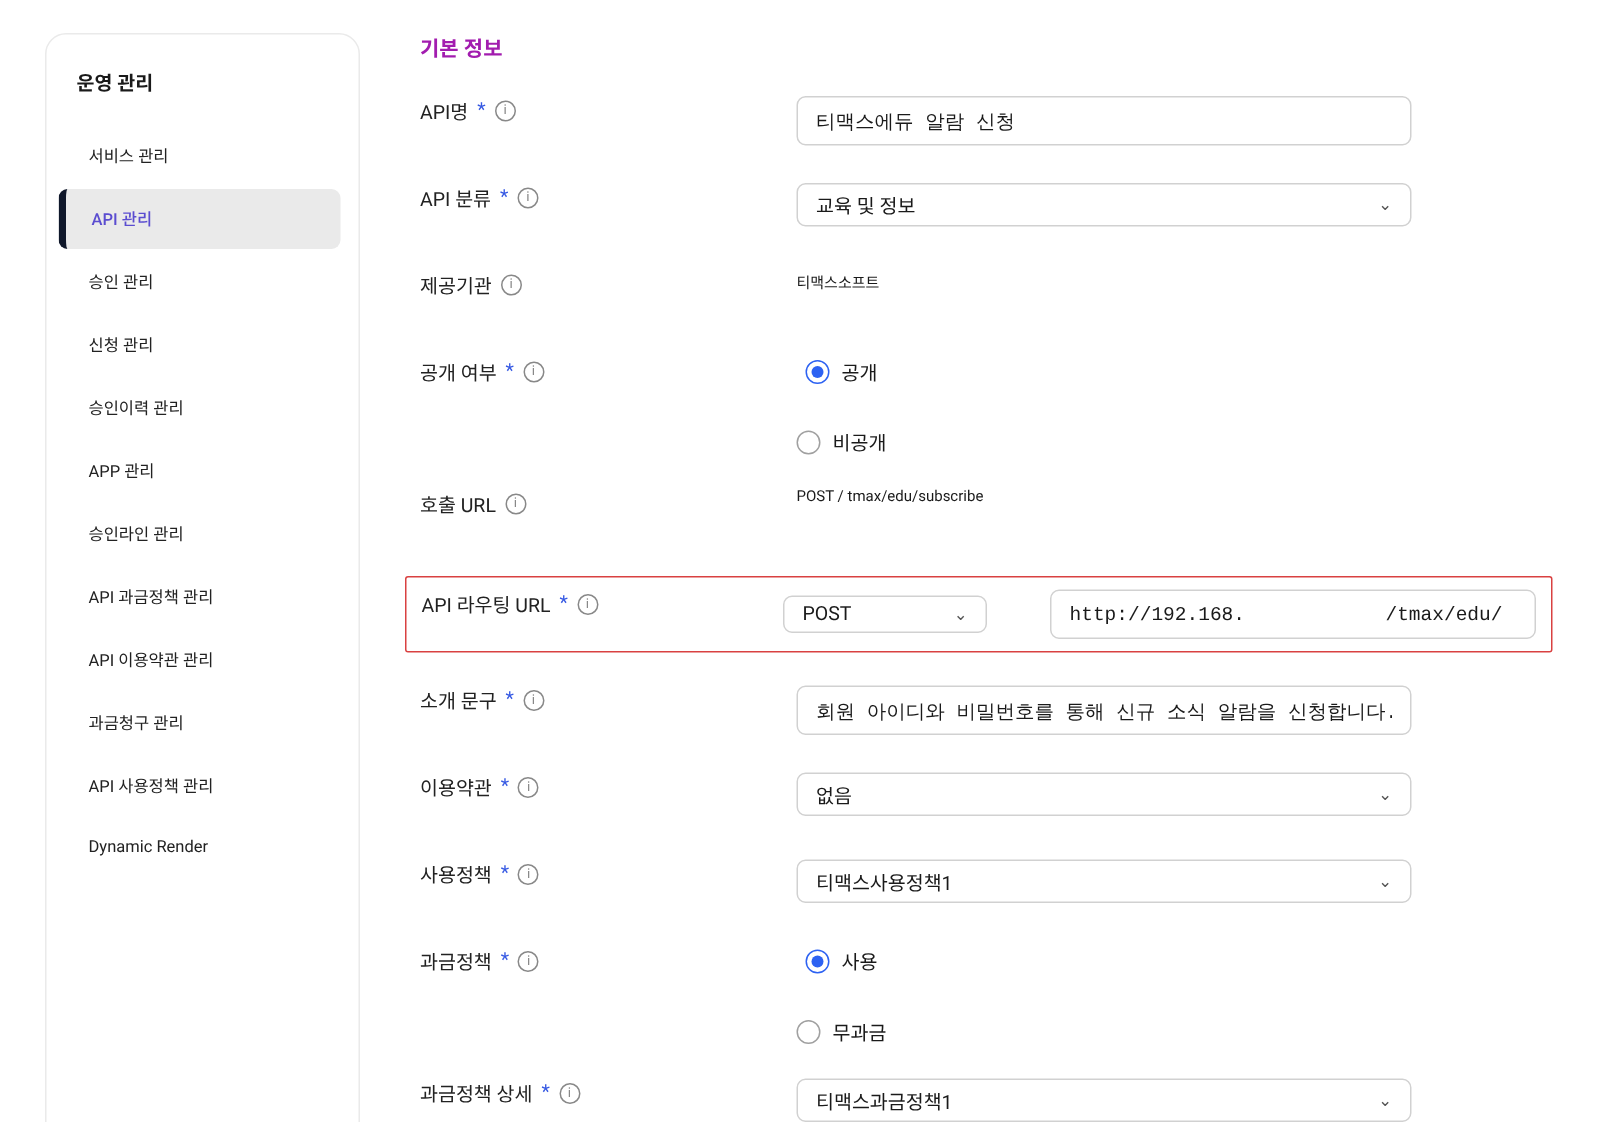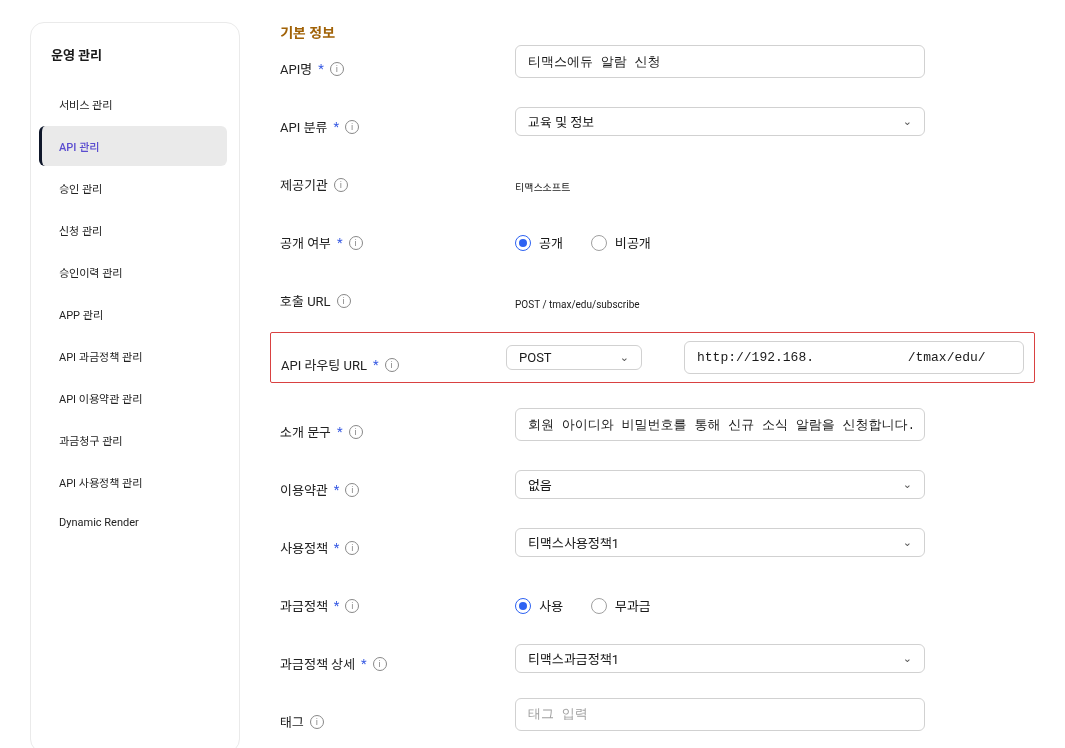--- a/index.html
+++ b/index.html
@@ -37,40 +37,42 @@
       padding: 12px 20px;
       font-size: 11px;
       color: #222;
       cursor: pointer;
       margin: 2px 12px 2px 8px;
       border-radius: 6px;
     }
     .sidebar-item.active {
       background: #eaeaea;
       color: #4a4a4a;
-      border-left: 3px solid #0f172a;
+      border-left: 5px solid #0f172a;
       margin-left: 8px;
       padding-left: 17px;
       font-weight: 500;
       color: #5b4dd0;
     }
     .content {
       flex: 1;
       padding: 0 0 0 40px;
     }
     .section-title {
       font-size: 14px;
       font-weight: 700;
-      color: #a16207;
+      margin-bottom: 22px;
+      color: #a21caf;
     }
     .form-row {
       display: flex;
-      align-items: flex-end;
+      align-items: flex-start;
       margin-bottom: 22px;
       min-height: 36px;
+      gap: 16px;
     }
     .form-label {
       width: 235px;
       font-size: 13px;
       color: #222;
       display: flex;
       align-items: center;
       gap: 4px;
     }
     .required {
@@ -130,20 +132,21 @@
       color: #555;
     }
     .static-text {
       font-size: 10px;
       color: #1a1a1a;
     }
     .radio-group {
       display: flex;
       gap: 28px;
       align-items: center;
+      flex-direction: column;
     }
     .radio-item {
       display: flex;
       align-items: center;
       gap: 8px;
       cursor: pointer;
     }
     .radio-circle {
       width: 16px;
       height: 16px;
@@ -193,20 +196,21 @@
 <div class="main-container">
   <div class="sidebar">
     <div class="sidebar-title">운영 관리</div>
     <ul class="sidebar-items">
       <li class="sidebar-item">서비스 관리</li>
       <li class="sidebar-item active">API 관리</li>
       <li class="sidebar-item">승인 관리</li>
       <li class="sidebar-item">신청 관리</li>
       <li class="sidebar-item">승인이력 관리</li>
       <li class="sidebar-item">APP 관리</li>
+      <li class="sidebar-item">승인라인 관리</li>
       <li class="sidebar-item">API 과금정책 관리</li>
       <li class="sidebar-item">API 이용약관 관리</li>
       <li class="sidebar-item">과금청구 관리</li>
       <li class="sidebar-item">API 사용정책 관리</li>
       <li class="sidebar-item">Dynamic Render</li>
     </ul>
   </div>
 
   <div class="content">
     <div class="section-title">기본 정보</div>

